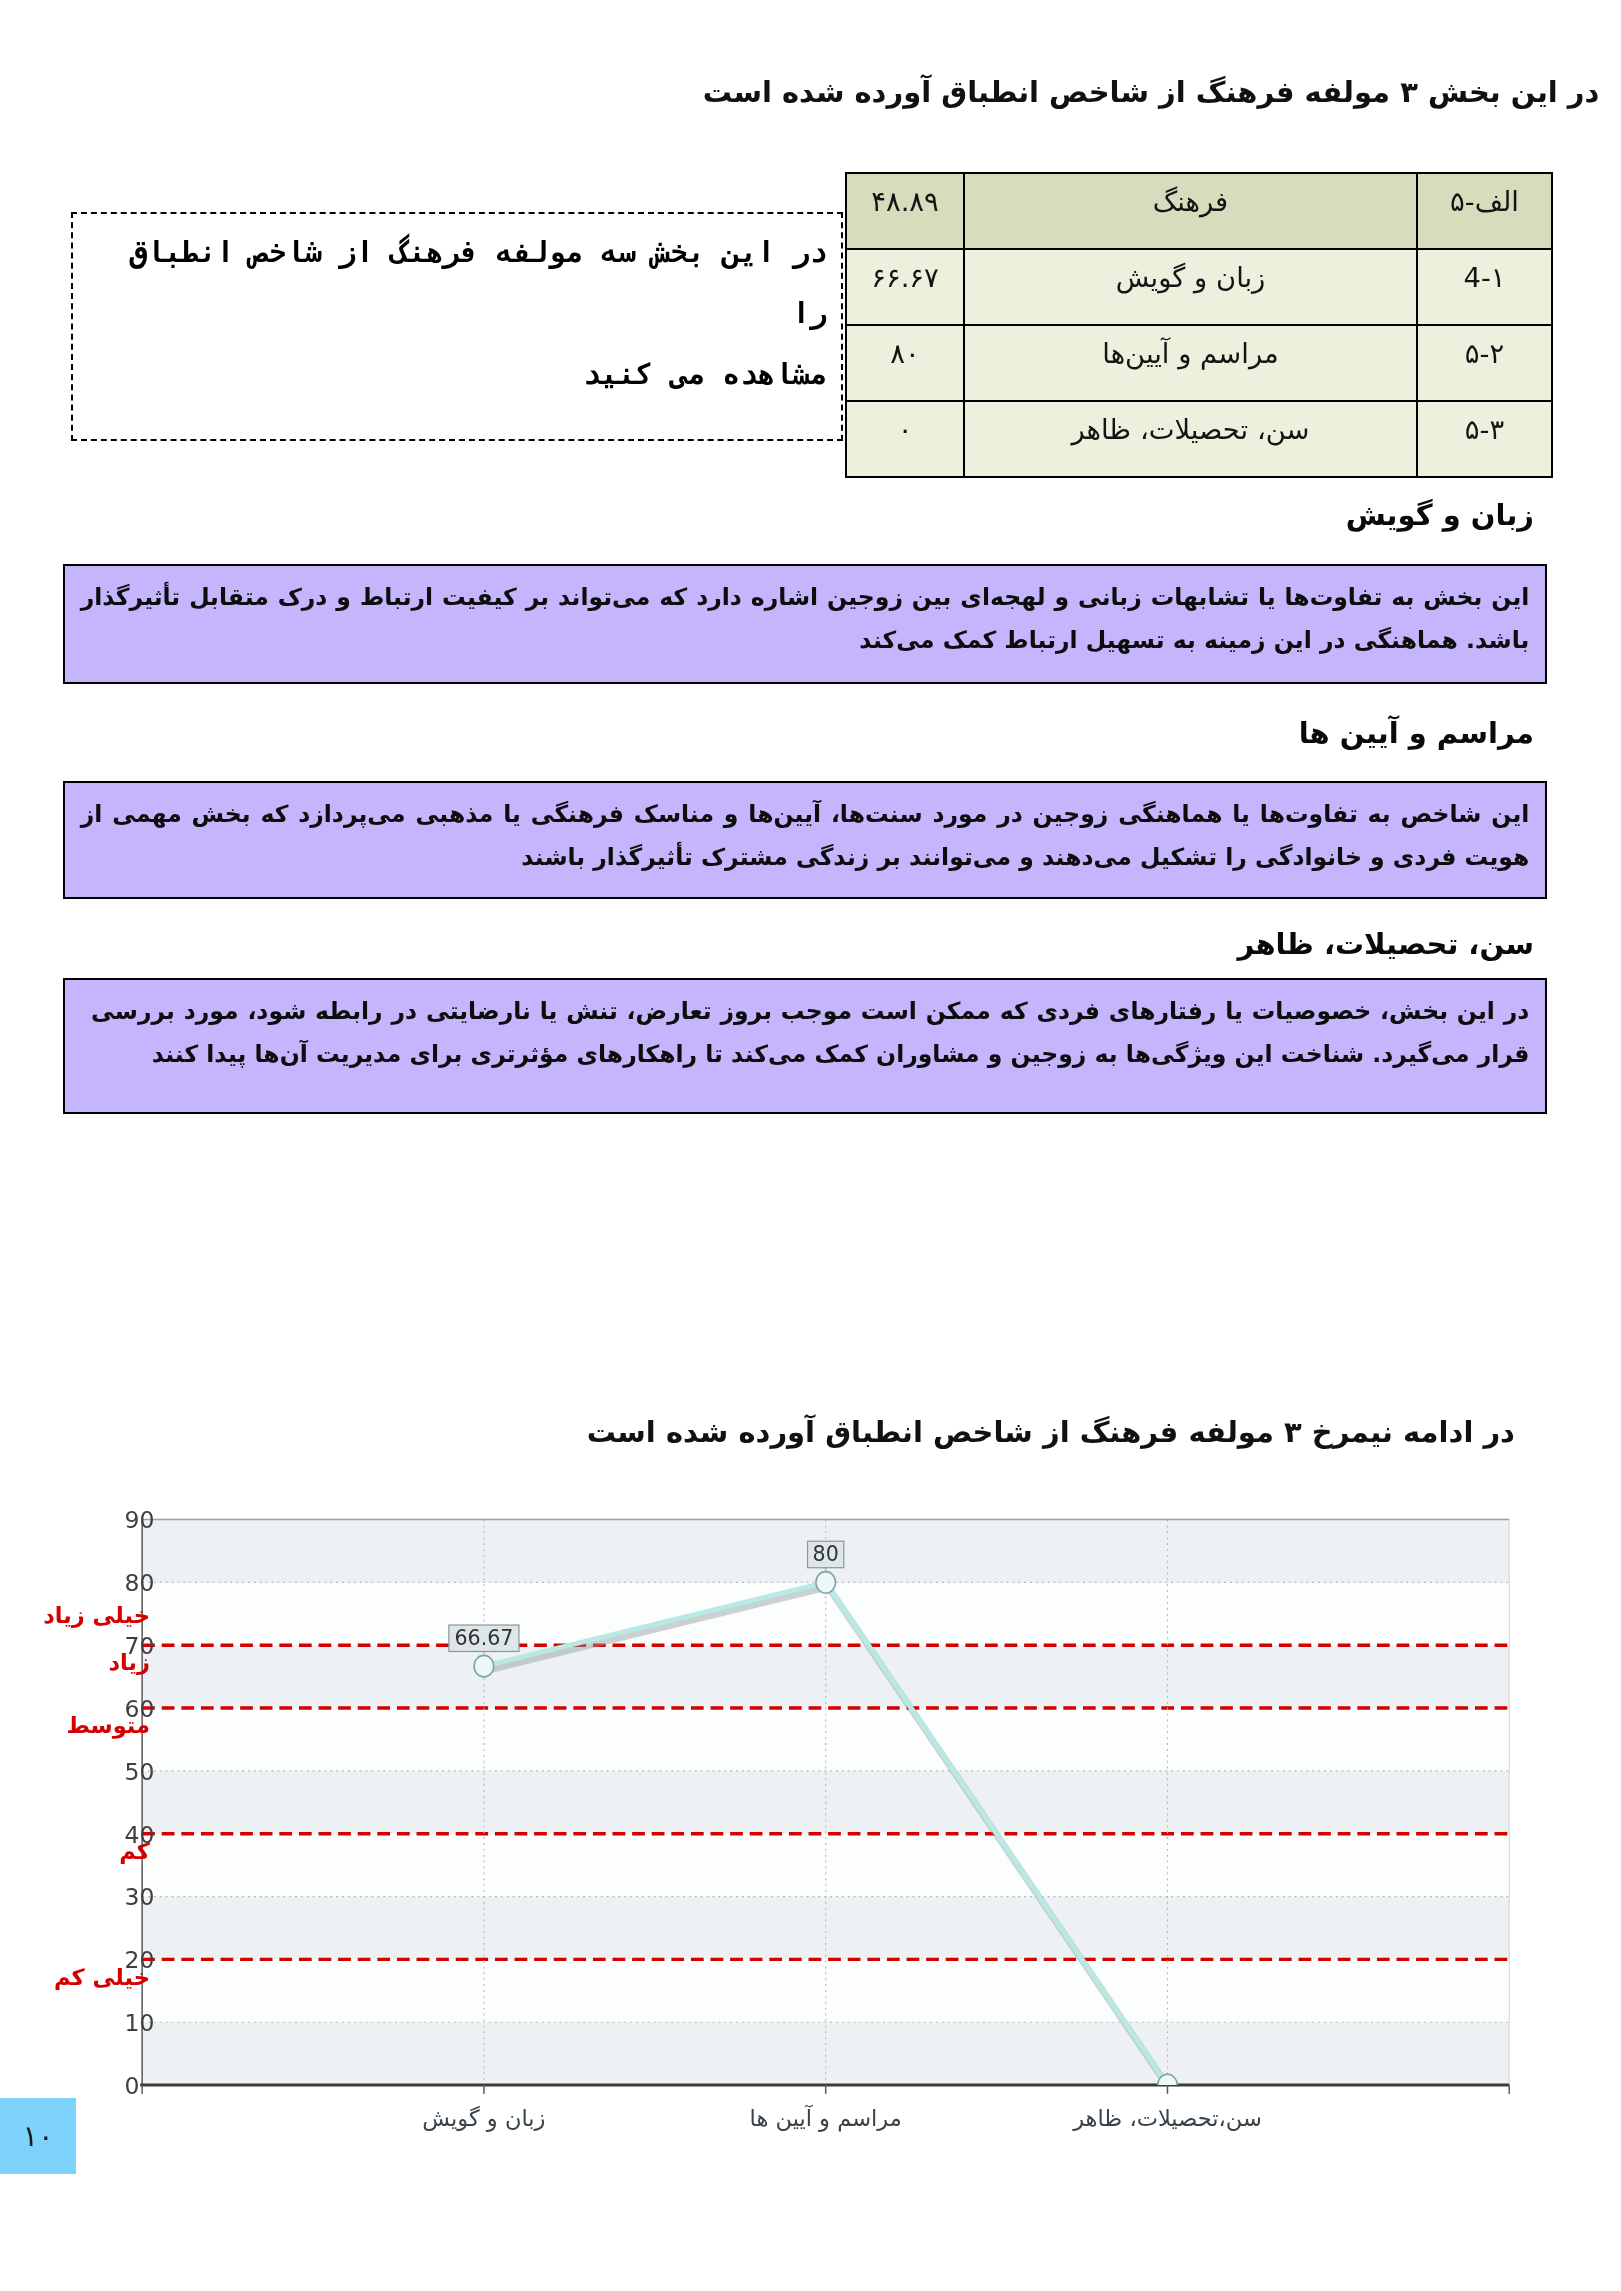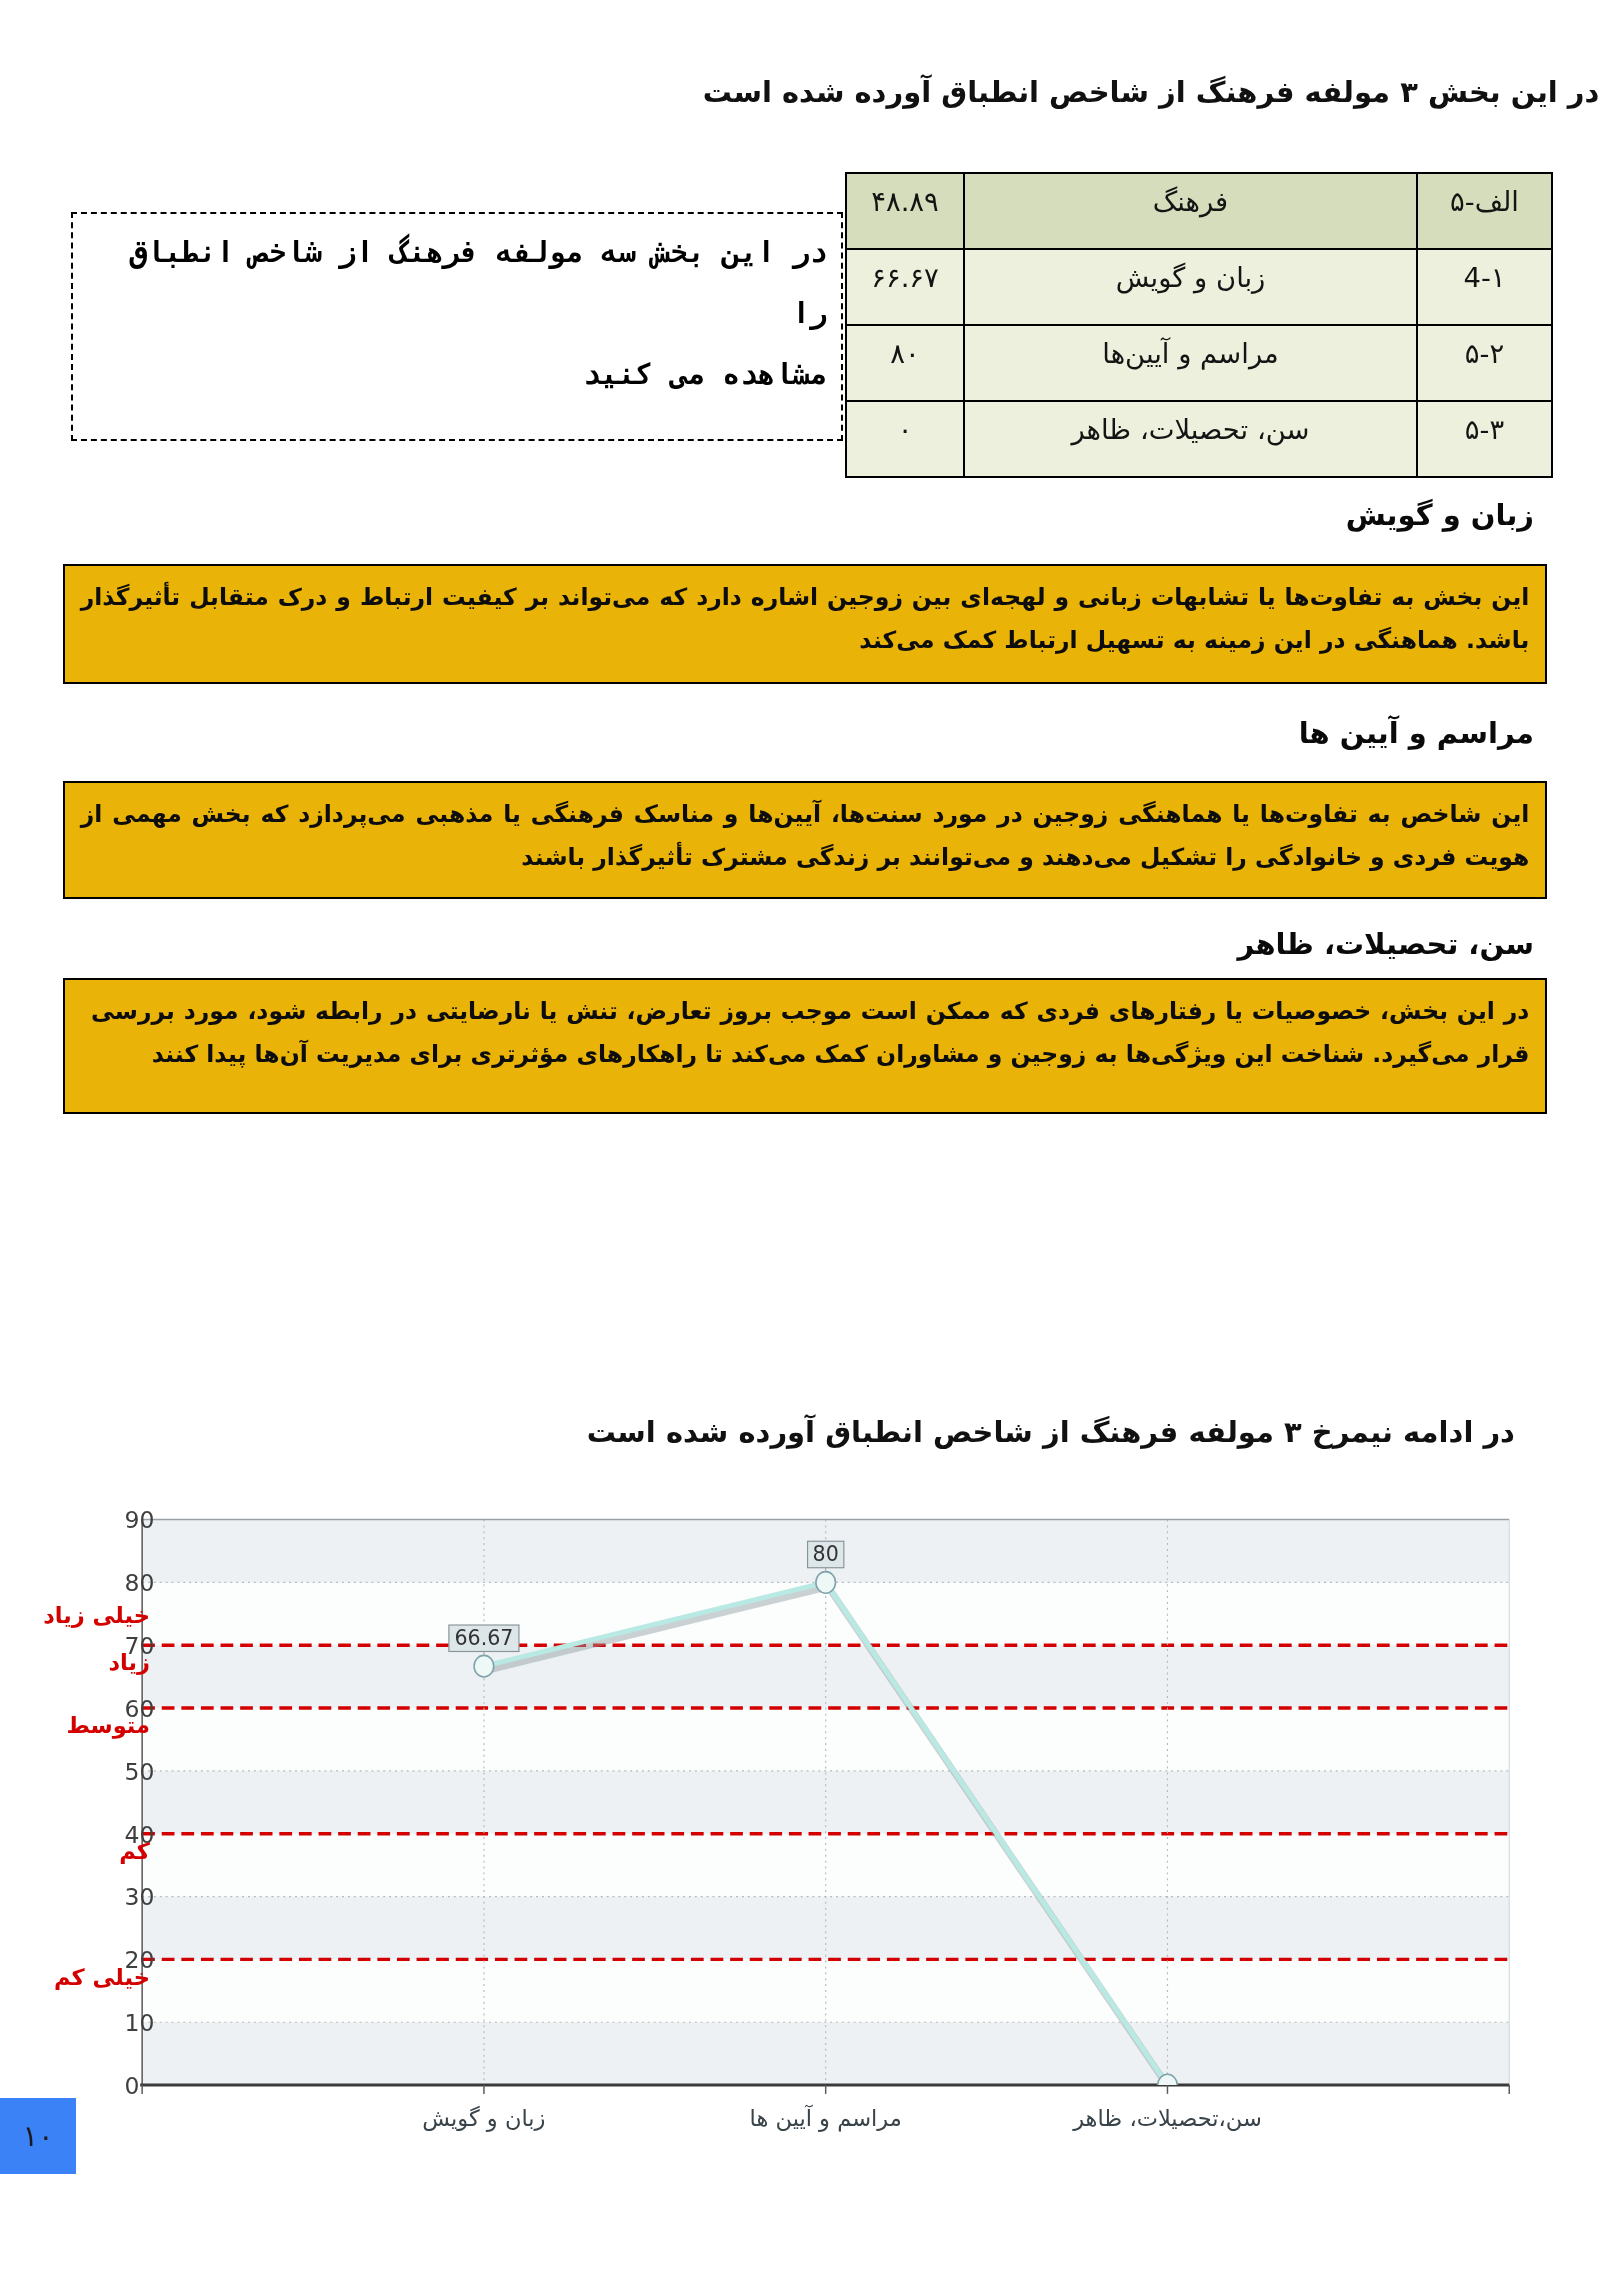--- a/index.html
+++ b/index.html
@@ -22,32 +22,32 @@
   td.c-val{width:118px;font-weight:normal;font-size:28px;}
 
   .note-box{
     position:absolute;top:212px;left:71px;width:772px;height:229px;box-sizing:border-box;
     border:2.9px dashed #000;padding:9.8px 13.7px;font-size:29px;font-weight:bold;line-height:61px;
     text-align:right;color:#000;font-family:Liberation Mono, monospace;
   }
   .section-heading{position:absolute;right:87px;font-size:29px;font-weight:bold;white-space:nowrap;color:#0a0a0a;}
   #h1{top:498px;} #h2{top:716px;} #h3{top:927px;}
   .info-box{
-    position:absolute;left:63px;width:1484px;background:#eab308;border:2px solid #000;
+    position:absolute;left:63px;width:1484px;background:#c4b5fd;border:2px solid #000;
     box-sizing:border-box;padding:9.8px 15.7px 0 15.7px;font-size:23.5px;font-weight:bold;line-height:43px;
     text-align:justify;color:#0d0d0d;overflow:hidden;
   }
   #box1{top:564px;height:120px;}
   #box2{top:781px;height:118px;}
   #box3{top:978px;height:136px;padding-left:26px;}
 
   #chart{position:absolute;top:1500px;left:0;width:1621px;height:686px;}
 
   .page-num{
-    position:absolute;left:0;top:2098px;width:76px;height:76px;background:#3b82f6;
+    position:absolute;left:0;top:2098px;width:76px;height:76px;background:#7dd3fc;
     display:flex;align-items:center;justify-content:center;font-size:29px;color:#1b1b1b;
   }
 </style>
 </head>
 <body>
 
 <div class="doc-title">در این بخش ۳ مولفه فرهنگ از شاخص انطباق آورده شده است</div>
 
 <table class="score-table">
   <tbody>

